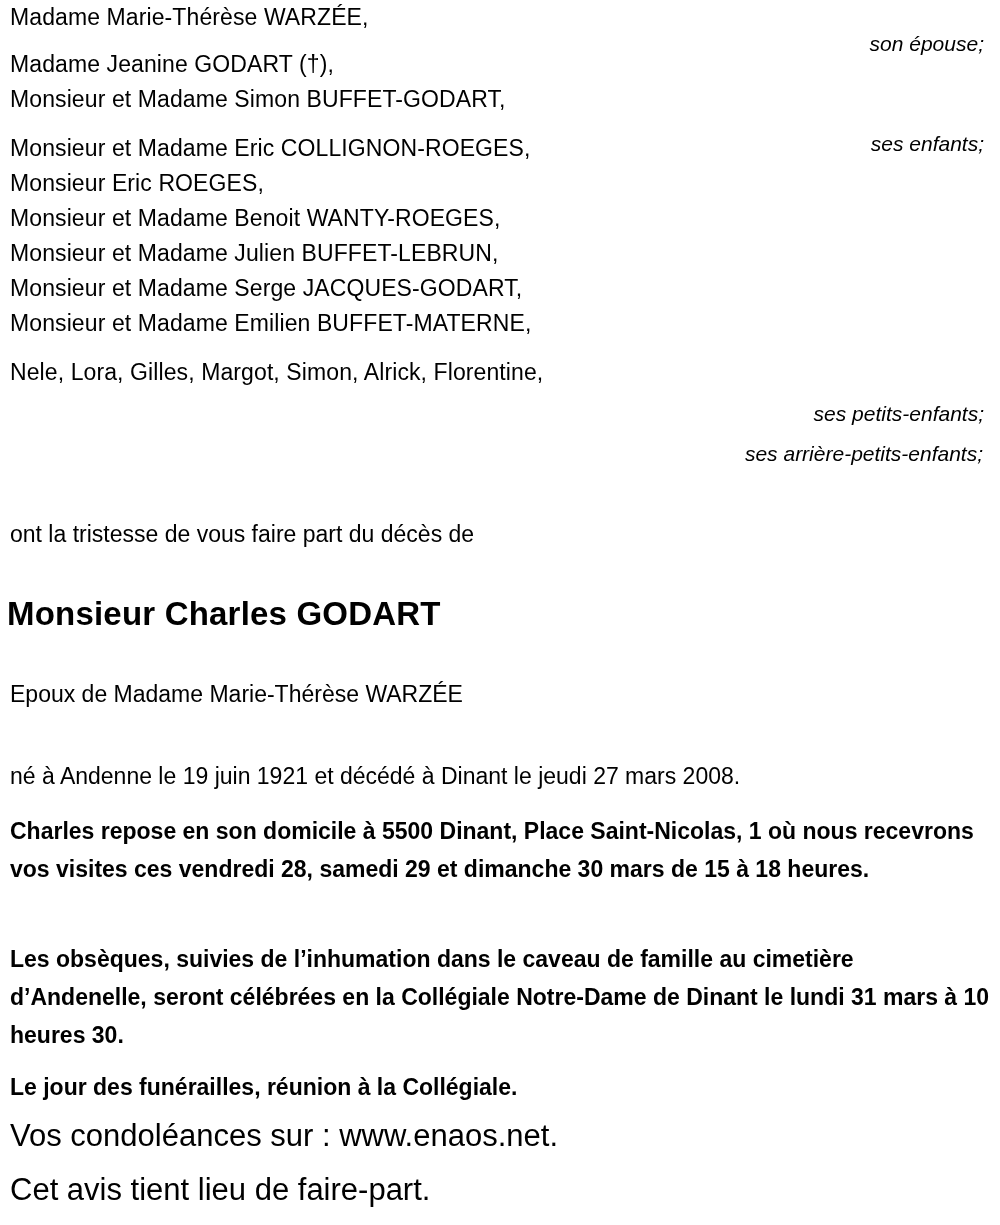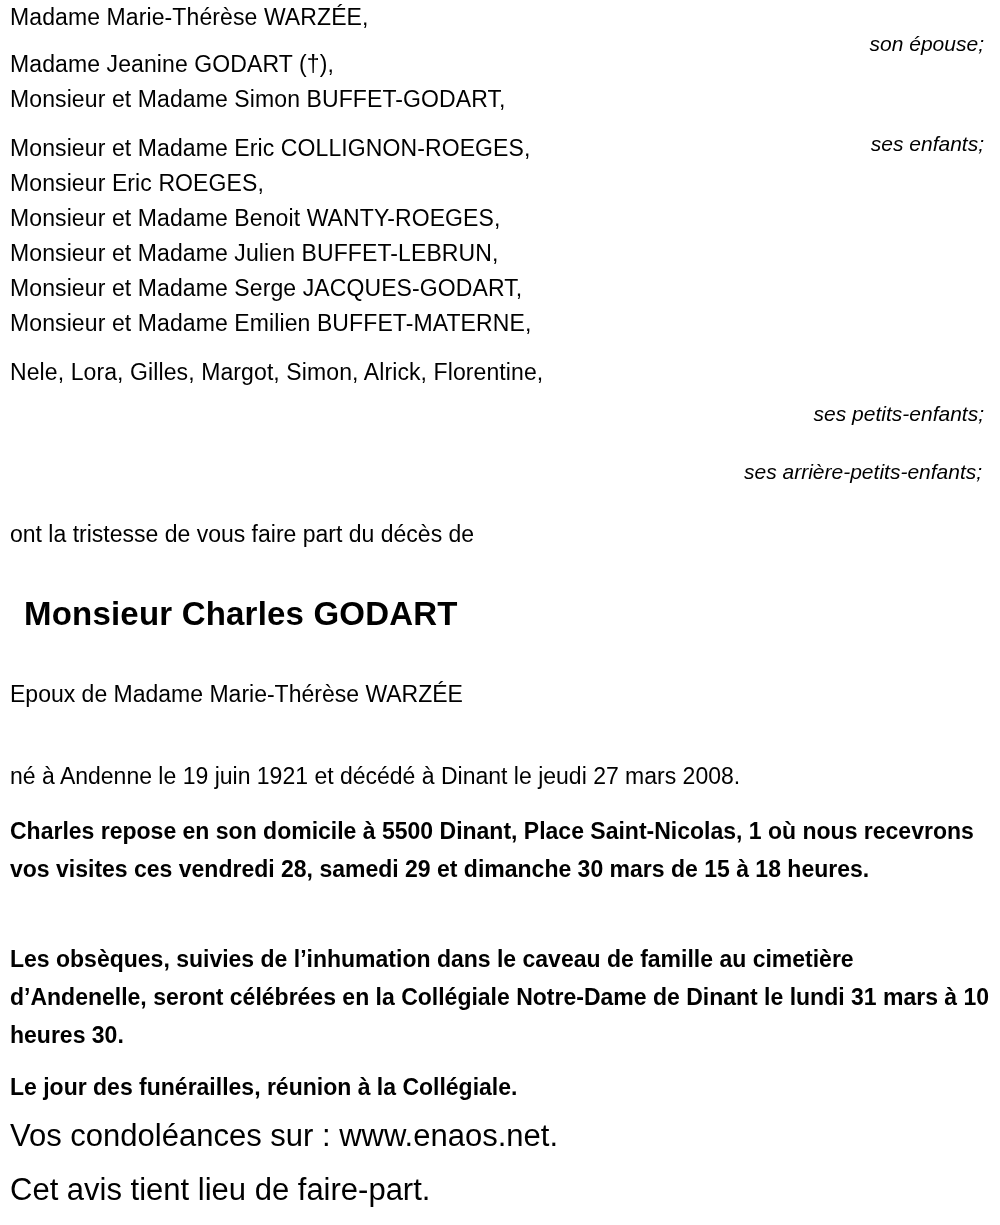--- a/index.html
+++ b/index.html
@@ -59,40 +59,40 @@
   }
   .gap-small { height: 12px; }
   .gap-med   { height: 14px; }
 
   .rel-label {
     position: absolute;
     right: 8px;
     font-style: italic;
     font-size: 21px;
     line-height: 28px;
-    text-align: left;
+    text-align: center;
     white-space: nowrap;
   }
   .rel-label.wrap {
     white-space: normal;
     width: 240px;
     right: 8px;
   }
 
   
   .announce {
     position: absolute;
     left: 10px;
     font-size: 23px;
     line-height: 33px;
   }
 
   .deceased-name {
     position: absolute;
-    left: 24px;
+    left: 7px;
     font-size: 33px;
     font-weight: bold;
     line-height: 40px;
     letter-spacing: 0.2px;
   }
 
   .spouse-of {
     position: absolute;
     left: 10px;
     font-size: 23px;
@@ -160,21 +160,21 @@
       <div class="name-group">
         <div class="name-line">Nele, Lora, Gilles, Margot, Simon, Alrick, Florentine,</div>
       </div>
 
     </div>
 
     <div class="labels-col">
       <div class="rel-label" style="top: 30px;">son épouse;</div>
       <div class="rel-label" style="top: 130px;">ses enfants;</div>
       <div class="rel-label" style="top: 400px;">ses petits-enfants;</div>
-      <div class="rel-label wrap" style="top: 458px; font-style: italic;">ses arrière-petits-enfants;</div>
+      <div class="rel-label wrap" style="top: 440px; font-style: italic;">ses arrière-petits-enfants;</div>
     </div>
 
   </div>
 
   <div class="announce" style="top: 518px;">ont la tristesse de vous faire part du décès de</div>
 
   <div class="deceased-name" style="top: 594px;">Monsieur Charles GODART</div>
 
   <div class="spouse-of" style="top: 678px;">Epoux de Madame Marie-Thérèse WARZÉE</div>
 

